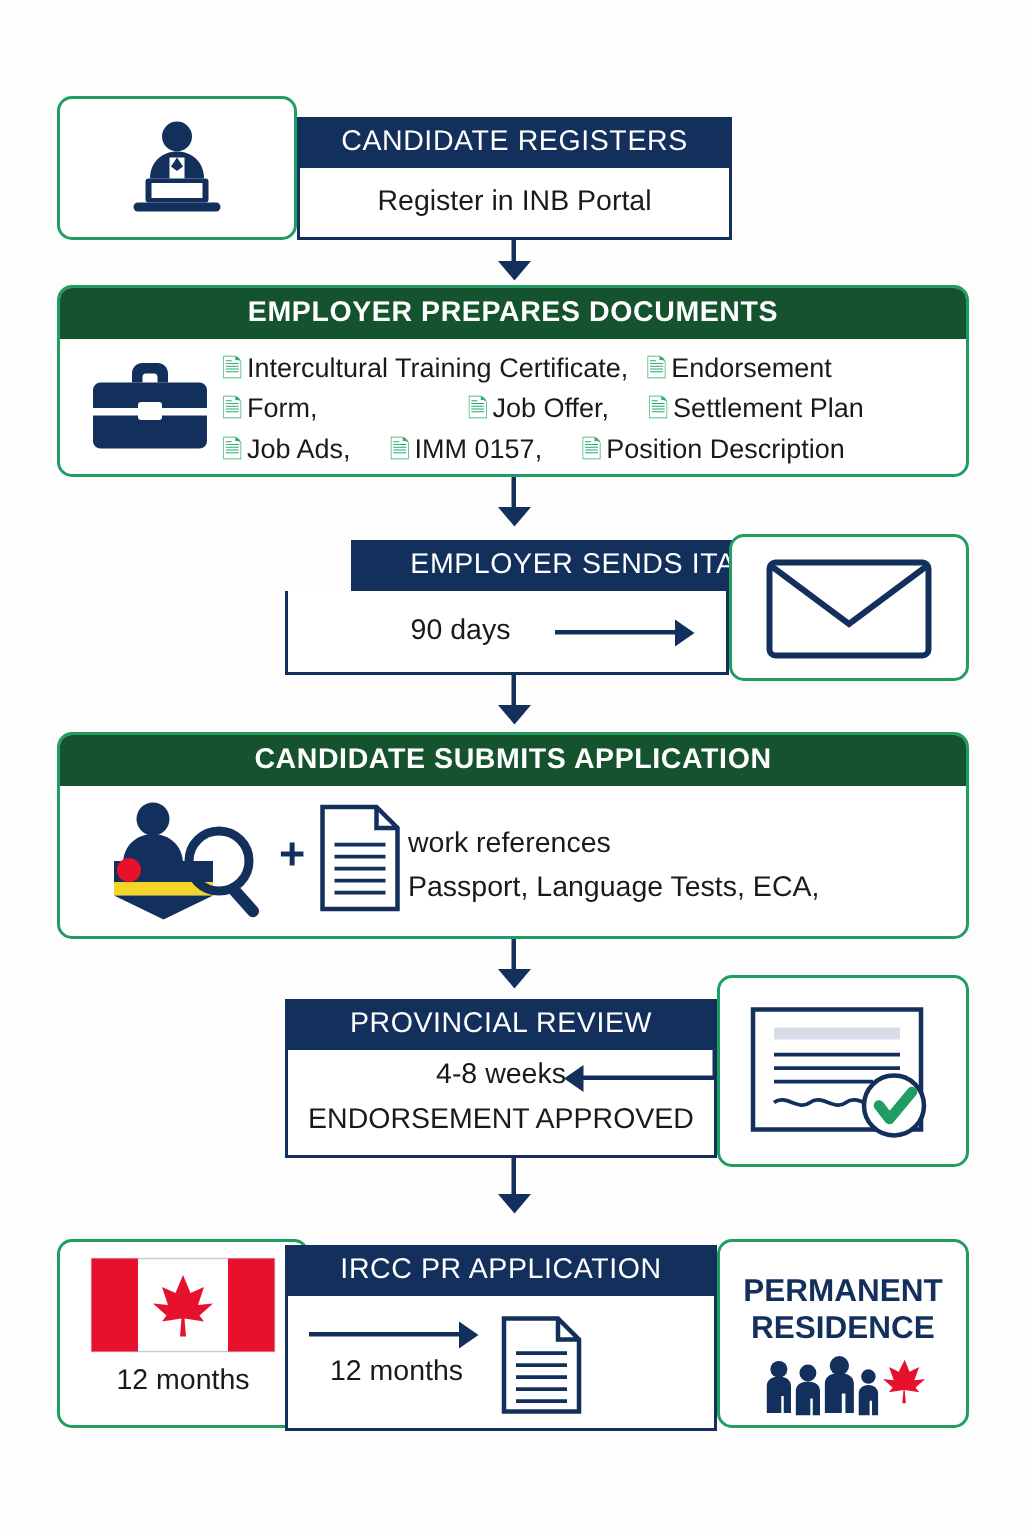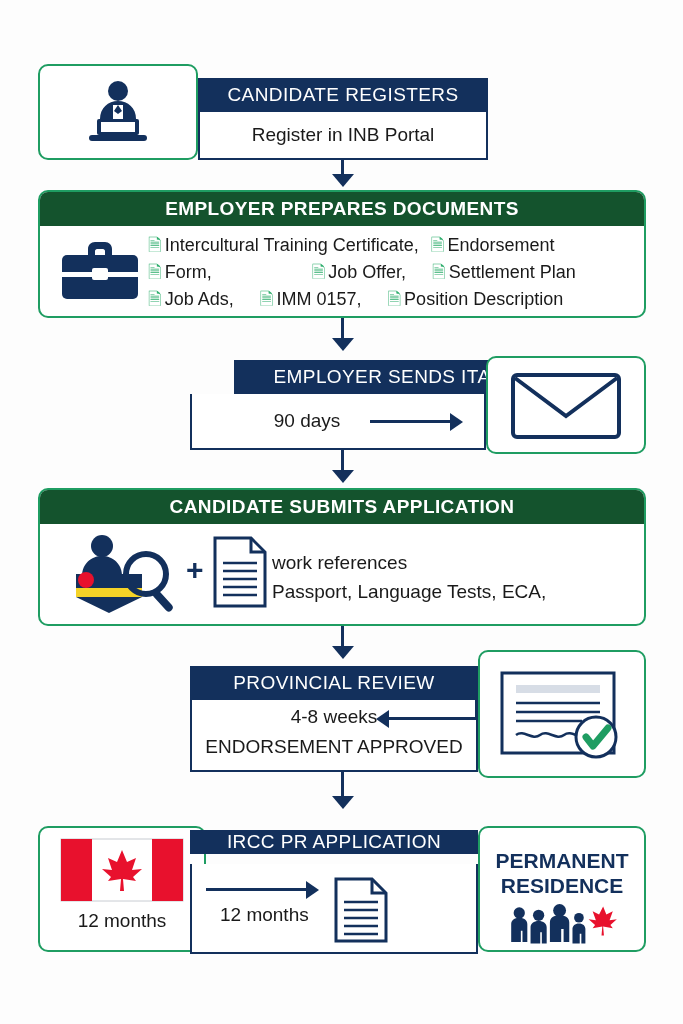--- a/index.html
+++ b/index.html
@@ -262,21 +262,21 @@
   <div class="icon-box" style="left:38px; top:826px; width:168px; height:126px; flex-direction:column; justify-content:flex-start;">
     <svg width="124" height="64" viewBox="0 0 124 64" style="margin-top:10px;">
       <rect x="1" y="1" width="122" height="62" fill="#ffffff" stroke="#c8ccd2" stroke-width="1"></rect>
       <rect x="1" y="1" width="31" height="62" fill="#e8112d"></rect>
       <rect x="92" y="1" width="31" height="62" fill="#e8112d"></rect>
       <path d="M62 12l5 12 9-4-4 12 10-1-9 8 3 4-13-2 1 12h-4l1-12-13 2 3-4-9-8 10 1-4-12 9 4z" fill="#e8112d"></path>
     </svg>
     <span style="font-size:19px; color:#1a1a1a; margin-top:8px;">12 months</span>
   </div>
 
-  <div class="navy-header" style="left:190px; top:830px; width:288px; height:24px;">
+  <div class="navy-header" style="left:190px; top:830px; width:288px; height:34px;">
     <span>IRCC PR APPLICATION</span>
   </div>
   <div class="white-box" style="left:190px; top:864px; width:288px; height:90px; border-top:none;">
     <div style="position:absolute; left:28px; top:40px; font-size:19px; color:#1a1a1a;">12 months</div>
     <div class="conn" style="left:14px; top:24px; width:104px; height:3px;"></div>
     <div class="arrow-v" style="left:114px; top:17px; border-top:9px solid transparent; border-bottom:9px solid transparent; border-left:13px solid #13305c;"></div>
     <div style="position:absolute; left:138px; top:12px;">
       <svg width="62" height="68" viewBox="0 0 56 68">
         <path d="M3 3h36l14 14v48H3z" fill="#ffffff" stroke="#13305c" stroke-width="3"></path>
         <path d="M39 3v14h14" fill="none" stroke="#13305c" stroke-width="3"></path>

